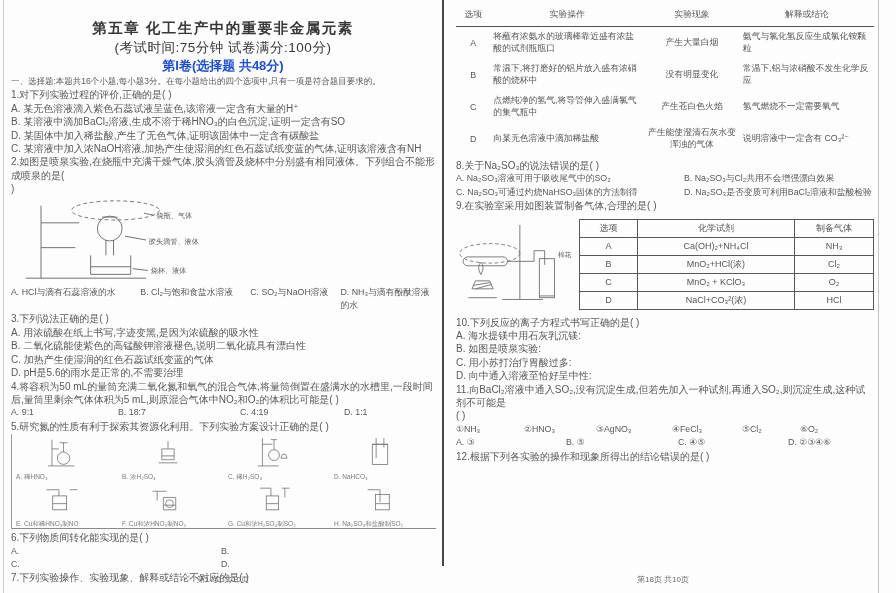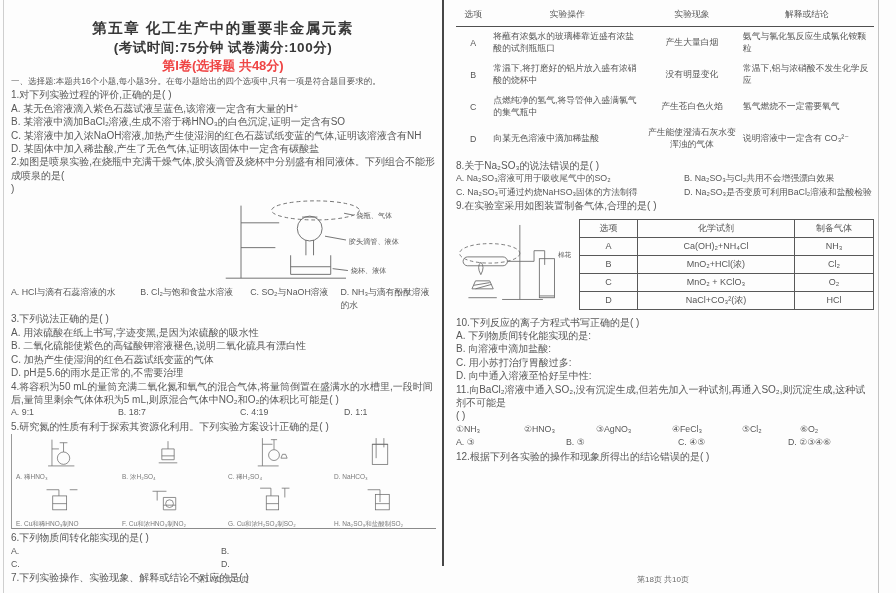--- a/index.html
+++ b/index.html
@@ -10,31 +10,31 @@
     color:#4e4e4e;
   }
   .scan{filter:blur(0.3px);}
   .page{position:absolute;top:0;box-sizing:border-box;}
   #pageL{left:3px;width:439px;height:593px;padding:3px 7px 0 7px;border-left:1px solid #cfcfcf;}
   #pageR{left:448px;width:431px;height:593px;padding:3px 4px 0 8px;border-right:1px solid #c4c4c4;}
   .divider{position:absolute;left:442px;top:0;width:2px;height:566px;background:#474747;}
 
   .tc{text-align:center;}
   .h1{font-size:14.5px;font-weight:bold;color:#383838;letter-spacing:1.5px;line-height:19px;margin-top:16px;}
-  .h2{font-size:13.5px;font-weight:bold;color:#383838;letter-spacing:.5px;line-height:19px;}
-  .h3{font-size:13px;font-weight:bold;color:#ef4444;line-height:18px;}
+  .h2{font-size:13.5px;font-weight:normal;color:#383838;letter-spacing:.5px;line-height:19px;}
+  .h3{font-size:13px;font-weight:bold;color:#1d4ed8;line-height:18px;}
 
   .ln{font-size:10px;line-height:13.4px;color:#585858;}
   .nw{white-space:nowrap;overflow:hidden;}
   .intro{font-size:8.5px;}
   .row{display:flex;font-size:8.8px;line-height:13.4px;color:#585858;}
   .row>span{display:block;}
 
   
-  .fig2{margin:2px 0 0 4px;text-align:right;}
+  .fig2{margin:2px 0 0 4px;}
   svg{stroke:#6e6e6e;fill:none;stroke-width:1;}
   svg text{stroke:none;fill:#5c5c5c;font-size:7.5px;}
 
   
   .sketches{width:424px;border-left:1px solid #9a9a9a;margin:1px 0 2px 0;}
   .skrow{display:grid;grid-template-columns:repeat(4,1fr);}
   .skrow.u{border-bottom:1.5px solid #8a8a8a;}
   .skcell{padding:1px 2px 0 4px;}
   .skcap{font-size:6.5px;color:#7a7a7a;line-height:8px;white-space:nowrap;overflow:hidden;}
 
@@ -63,22 +63,22 @@
 
   <div class="page" id="pageL">
     <div class="h1 tc">第五章  化工生产中的重要非金属元素</div>
     <div class="h2 tc">(考试时间:75分钟  试卷满分:100分)</div>
     <div class="h3 tc">第I卷(选择题 共48分)</div>
     <div class="ln intro nw">一、选择题:本题共16个小题,每小题3分。在每小题给出的四个选项中,只有一项是符合题目要求的。</div>
 
     <div class="ln">1.对下列实验过程的评价,正确的是(    )</div>
     <div class="ln nw">A. 某无色溶液滴入紫色石蕊试液呈蓝色,该溶液一定含有大量的H⁺</div>
     <div class="ln nw">B. 某溶液中滴加BaCl₂溶液,生成不溶于稀HNO₃的白色沉淀,证明一定含有SO</div>
+    <div class="ln nw">D. 某固体中加入稀盐酸,产生了无色气体,证明该固体中一定含有碳酸盐</div>
     <div class="ln nw">C. 某溶液中加入浓NaOH溶液,加热产生使湿润的红色石蕊试纸变蓝的气体,证明该溶液含有NH</div>
-    <div class="ln nw">D. 某固体中加入稀盐酸,产生了无色气体,证明该固体中一定含有碳酸盐</div>
 
     <div class="ln"><span>2.如图是喷泉实验,在烧瓶中充满干燥气体,胶头滴管及烧杯中分别盛有相同液体。下列组合不能形成喷泉的是(</span></div>
     <div class="ln">)</div>
 
     <div class="fig2">
       <svg width="220" height="84" viewBox="0 0 220 88">
         <line x1="6" y1="84" x2="132" y2="84"></line>
         <line x1="22" y1="8" x2="22" y2="84"></line>
         <line x1="22" y1="26" x2="62" y2="26"></line>
         <line x1="22" y1="52" x2="58" y2="52"></line>
@@ -316,22 +316,22 @@
           <tr>
             <td>D</td>
             <td>NaCl+CO₃²(浓)</td>
             <td>HCl</td>
           </tr>
         </tbody>
       </table>
     </div>
 
     <div class="ln">10.下列反应的离子方程式书写正确的是(    )</div>
-    <div class="ln">A. 下列物质间转化能实现的是:</div>
-    <div class="ln">B. 向溶液中滴加盐酸:</div>
+    <div class="ln">A. 海水提镁中用石灰乳沉镁:</div>
+    <div class="ln">B. 如图是喷泉实验:</div>
     <div class="ln">C. 用小苏打治疗胃酸过多:</div>
     <div class="ln">D. 向中通入溶液至恰好呈中性:</div>
 
     <div class="ln">11.向BaCl₂溶液中通入SO₂,没有沉淀生成,但若先加入一种试剂,再通入SO₂,则沉淀生成,这种试剂不可能是</div>
     <div class="ln">(    )</div>
     <div class="row">
       <span style="width:68px">①NH₃</span>
       <span style="width:72px">②HNO₃</span>
       <span style="width:76px">③AgNO₃</span>
       <span style="width:70px">④FeCl₃</span>

